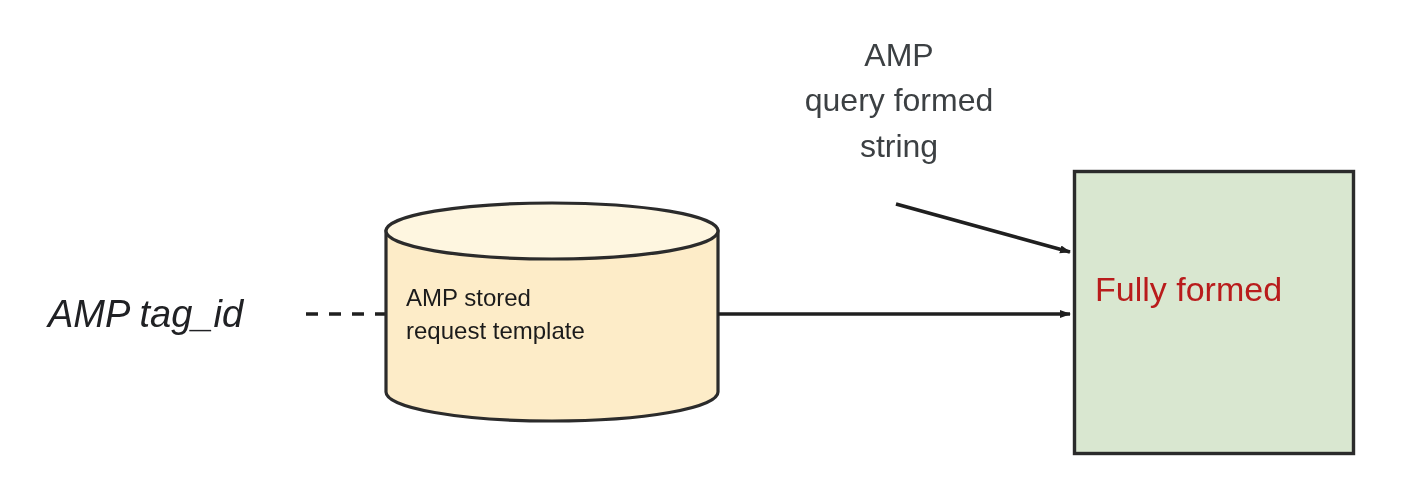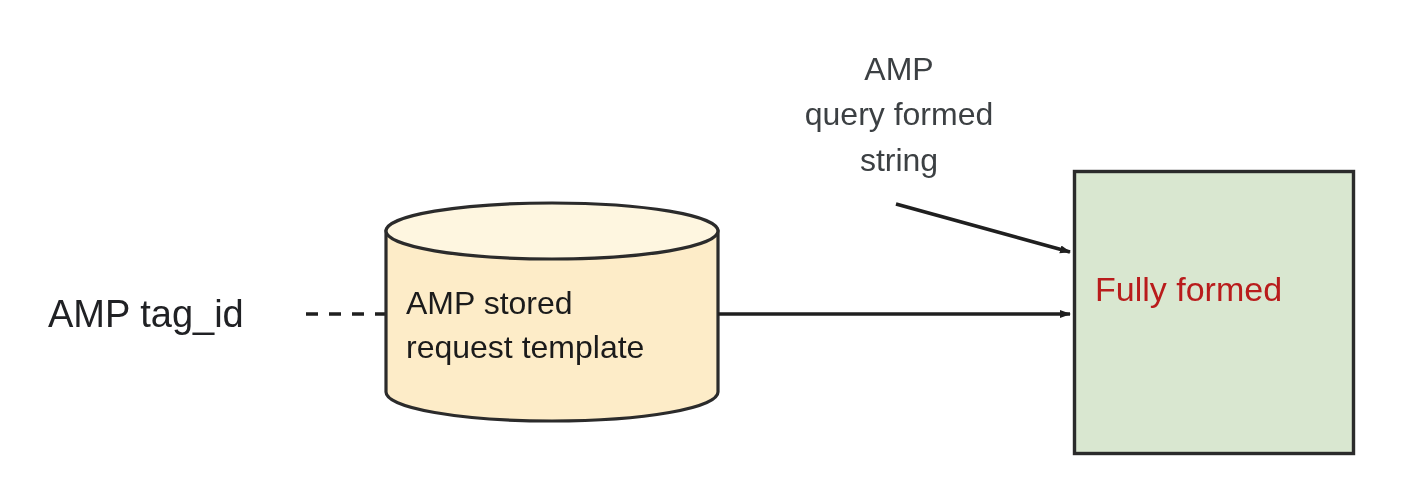--- a/index.html
+++ b/index.html
@@ -23,46 +23,47 @@
     top: 0;
     width: 1426px;
     height: 498px;
   }
   .label {
     position: absolute;
     color: #1f1f1f;
     font-family: "Liberation Sans", sans-serif;
     white-space: pre;
     line-height: 1.28;
+    font-style: italic;
   }
 
   
   #label-amp-tag-id {
     left: 48px;
     top: 290px;
     font-size: 38px;
     color: #202124;
   }
 
   
   #cylinder-text {
     position: absolute;
     left: 406px;
     top: 281px;
     width: 310px;
-    font-size: 32px;
+    font-size: 24px;
     color: #1b1b1b;
     line-height: 1.38;
   }
 
   
   #annotation-query-params {
     position: absolute;
     left: 783px;
-    top: 47px;
+    top: 33px;
     width: 232px;
     text-align: center;
     font-size: 32px;
     color: #3c4043;
     line-height: 1.42;
   }
 
   
   #green-box-text {
     position: absolute;

